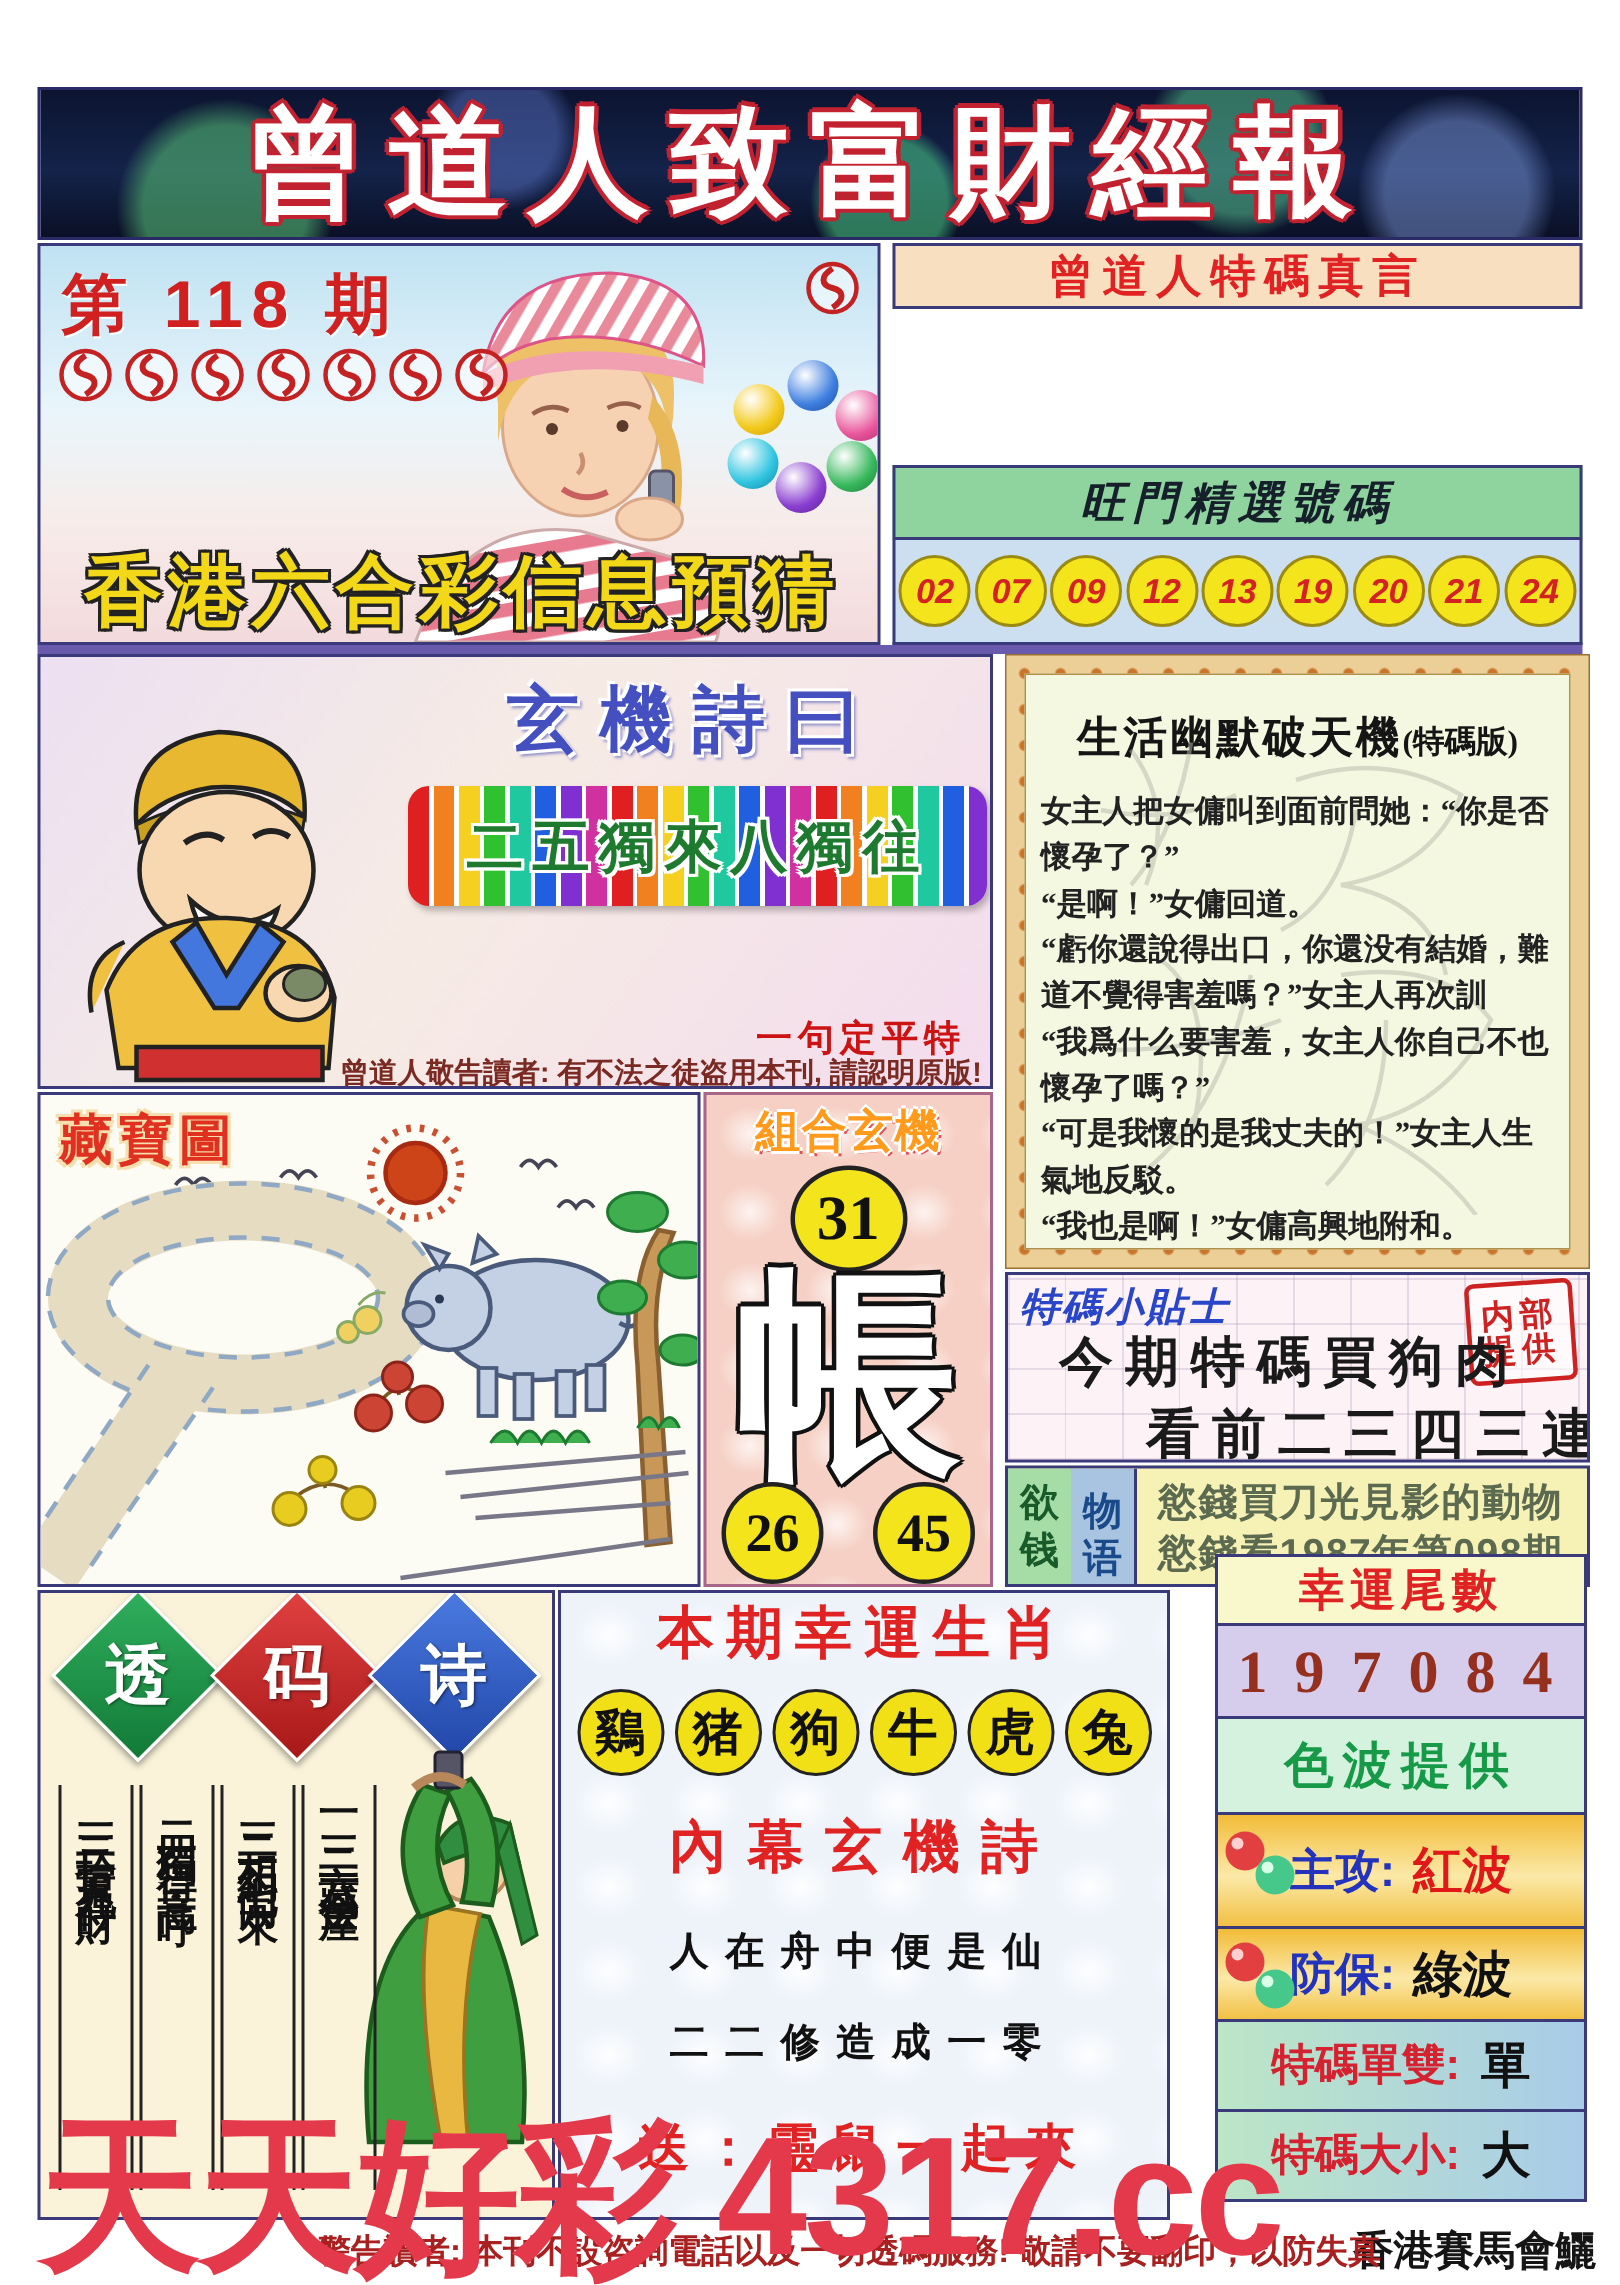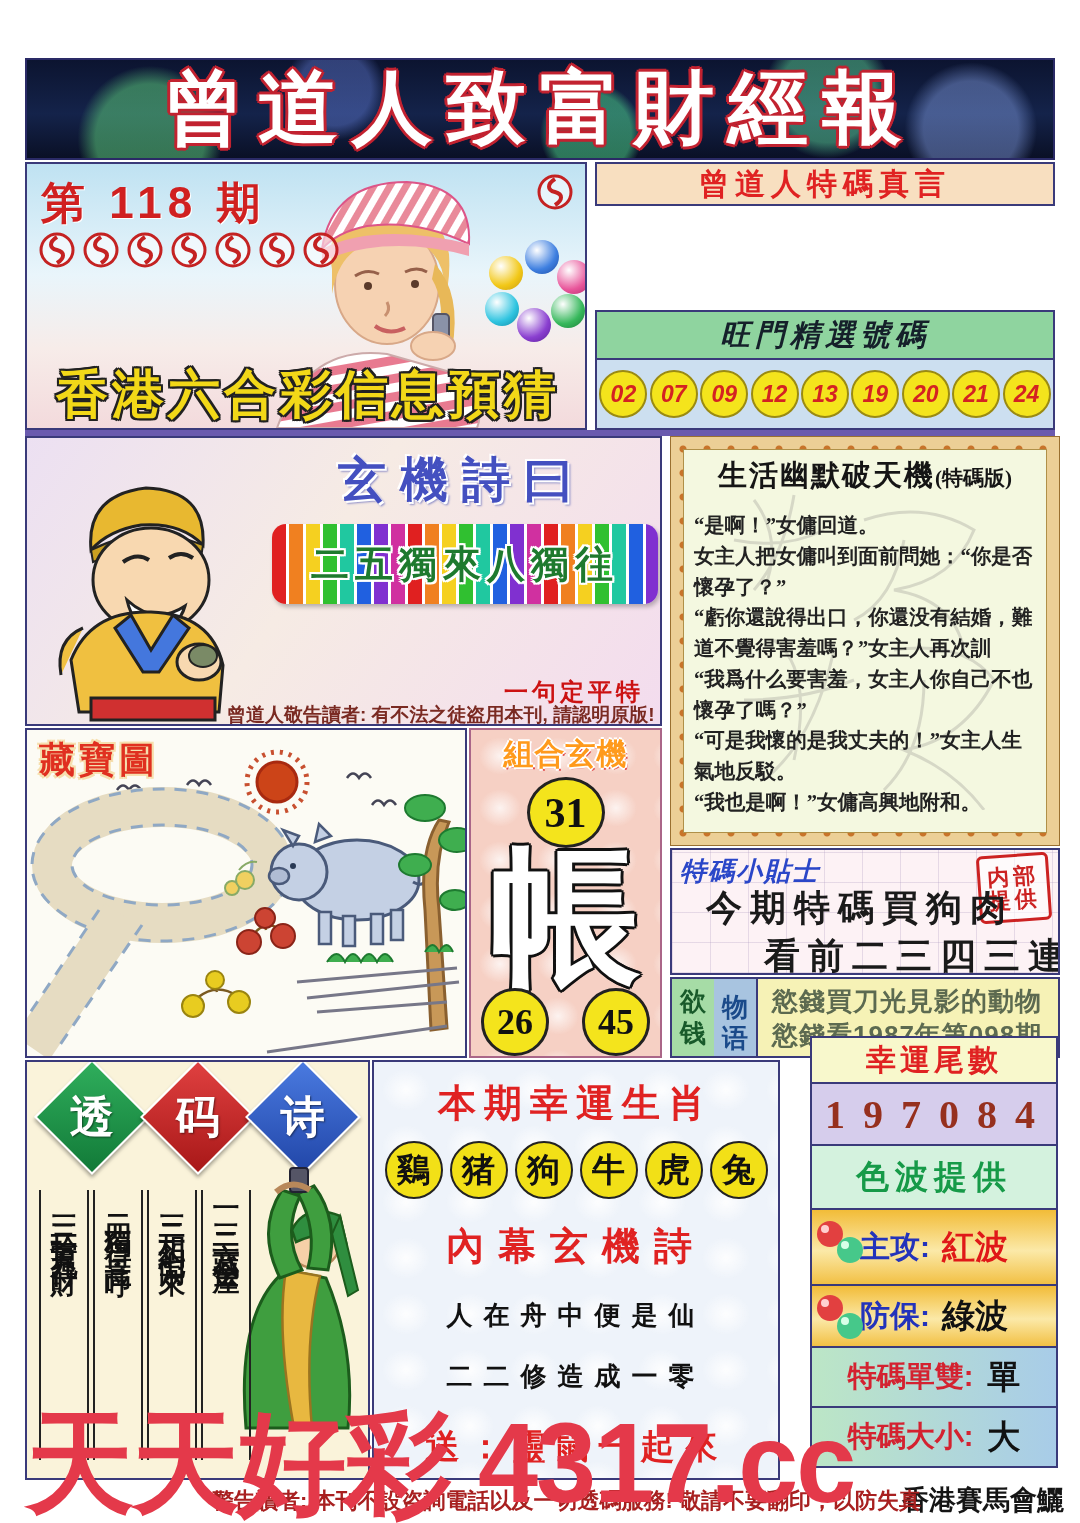--- a/index.html
+++ b/index.html
@@ -61,21 +61,21 @@
      display:flex;align-items:center;justify-content:center;box-shadow:2px 3px 4px rgba(0,0,0,.25);}
   .rainbow span{font-size:38px;font-weight:900;color:#1e7a2e;letter-spacing:6px;white-space:nowrap;
      text-shadow:-2px 0 #fff,2px 0 #fff,0 -2px #fff,0 2px #fff,-2px -2px #fff,2px 2px #fff,-2px 2px #fff,2px -2px #fff;}
   .one-line{right:16px;top:238px;font-size:24px;font-weight:900;color:#cc1212;font-family:"Liberation Serif",serif;
      letter-spacing:4px;position:absolute;}
   .notice{left:200px;top:264px;width:430px;font-size:19px;font-weight:700;color:#7a2a22;white-space:nowrap;position:absolute;}
   .joke-panel{left:670px;top:436px;width:390px;height:410px;box-sizing:border-box;padding:12px;
      background:#eccf96;background-image:radial-gradient(circle,#c8742a 0 3px,rgba(200,116,42,0) 4px);
      background-size:24px 24px;border:1px solid #9a7030;}
   .joke-inner{width:100%;height:100%;background:#f4f8e0;border:1px solid #b09048;box-sizing:border-box;
-     padding:4px 10px;position:relative;overflow:hidden;}
+     padding:20px 10px;position:relative;overflow:hidden;}
   .joke-title{text-align:center;margin-top:2px;white-space:nowrap;}
   .joke-title .big{font-size:29px;font-weight:900;color:#151515;font-family:"Liberation Serif",serif;letter-spacing:2px;}
   .joke-title .small{font-size:21px;font-weight:900;color:#151515;font-family:"Liberation Serif",serif;}
   .joke-body{margin-top:14px;font-size:20.5px;font-weight:700;color:#222;font-family:"Liberation Serif",serif;
      line-height:1.5;position:relative;z-index:2;}
   .joke-wm{position:absolute;left:30px;top:30px;z-index:1;opacity:.5;}
   
   .treasure{left:25px;top:728px;width:442px;height:330px;border:2px solid #3a3a7a;box-sizing:border-box;background:#fcfbf4;overflow:hidden;}
   .treasure-title{position:absolute;left:12px;top:6px;font-size:36px;font-weight:900;color:#e03020;letter-spacing:4px;
      text-shadow:2px 2px 0 #f6dfae,-2px -2px 0 #f6dfae,2px -2px 0 #f6dfae,-2px 2px 0 #f6dfae;z-index:3;}
@@ -126,21 +126,21 @@
   .d-blue{background:linear-gradient(135deg,#4a7ae0,#2146a8);}
   .poem-row{position:absolute;left:12px;top:128px;display:flex;flex-direction:row-reverse;gap:4px;}
   .poem-col{writing-mode:vertical-rl;text-orientation:upright;font-family:"Liberation Serif",serif;
      font-weight:900;font-size:27px;letter-spacing:9px;color:#111;border-left:2px solid #222;border-right:2px solid #222;
      padding:4px 5px;height:262px;}
   .scholar{position:absolute;right:2px;bottom:48px;}
   .lucky{left:372px;top:1060px;width:408px;height:420px;border:2px solid #3a3a7a;box-sizing:border-box;
      background-color:#eef3fa;
      background-image:radial-gradient(closest-side,rgba(255,255,255,.9),rgba(255,255,255,0) 75%);
      background-size:64px 56px;display:flex;flex-direction:column;align-items:center;overflow:hidden;}
-  .lucky-title{margin-top:16px;font-size:38px;font-weight:900;color:#e02222;letter-spacing:8px;white-space:nowrap;text-align:center;}
+  .lucky-title{margin-top:1px;font-size:38px;font-weight:900;color:#e02222;letter-spacing:8px;white-space:nowrap;text-align:center;}
   .zodiac-row{margin-top:12px;display:flex;gap:7px;}
   .zball{width:54px;height:54px;border-radius:50%;background:#f2e017;border:2px solid #222;display:flex;
      align-items:center;justify-content:center;font-size:33px;font-weight:900;color:#111;font-family:"Liberation Serif",serif;}
   .inner-title{margin-top:22px;font-size:38px;font-weight:900;color:#e02222;letter-spacing:14px;white-space:nowrap;}
   .inner-line{margin-top:26px;font-size:26px;font-weight:900;color:#111;letter-spacing:11px;white-space:nowrap;}
   .gift-line{margin-top:30px;font-size:34px;font-weight:900;color:#e02222;letter-spacing:9px;white-space:nowrap;}
   .rightcol{left:782px;top:1036px;width:276px;height:420px;box-sizing:border-box;padding-left:28px;}
   .rrow{width:100%;box-sizing:border-box;border:2px solid #3a3a7a;border-top:none;display:flex;align-items:center;justify-content:center;position:relative;}
   .rrow.first{border-top:2px solid #3a3a7a;}
   .r-tailtitle{height:48px;background:#f8f8cc;}
@@ -305,22 +305,22 @@
           <path d="M40 20 q30 40 10 90 M80 15 q-10 60 -40 95 M20 60 q50 10 90 -10"></path>
           <path d="M150 40 q60 -20 110 10 q-20 50 -80 60 q60 10 70 60 M190 60 q-10 60 -50 80"></path>
           <path d="M60 160 q40 30 20 120 M120 170 q-20 90 -70 130 M30 220 q60 0 110 -20"></path>
           <path d="M180 170 q70 -10 100 30 q-30 60 -90 70 q50 20 80 60 M210 200 q0 70 -40 110"></path>
         </g>
       </svg>
       <div class="joke-title">
         <span class="big">生活幽默破天機</span><span class="small">(特碼版)</span>
       </div>
       <div class="joke-body">
+        <div>女主人把女傭叫到面前問她：“你是否懷孕了？”</div>
         <div>“是啊！”女傭回道。</div>
-        <div>女主人把女傭叫到面前問她：“你是否懷孕了？”</div>
         <div>“虧你還說得出口，你還没有結婚，難道不覺得害羞嗎？”女主人再次訓</div>
         <div>“我爲什么要害羞，女主人你自己不也懷孕了嗎？”</div>
         <div>“可是我懷的是我丈夫的！”女主人生氣地反駁。</div>
         <div>“我也是啊！”女傭高興地附和。</div>
       </div>
     </div>
   </div>
 
   <div class="treasure abs">
     <div class="treasure-title">藏寶圖</div>

